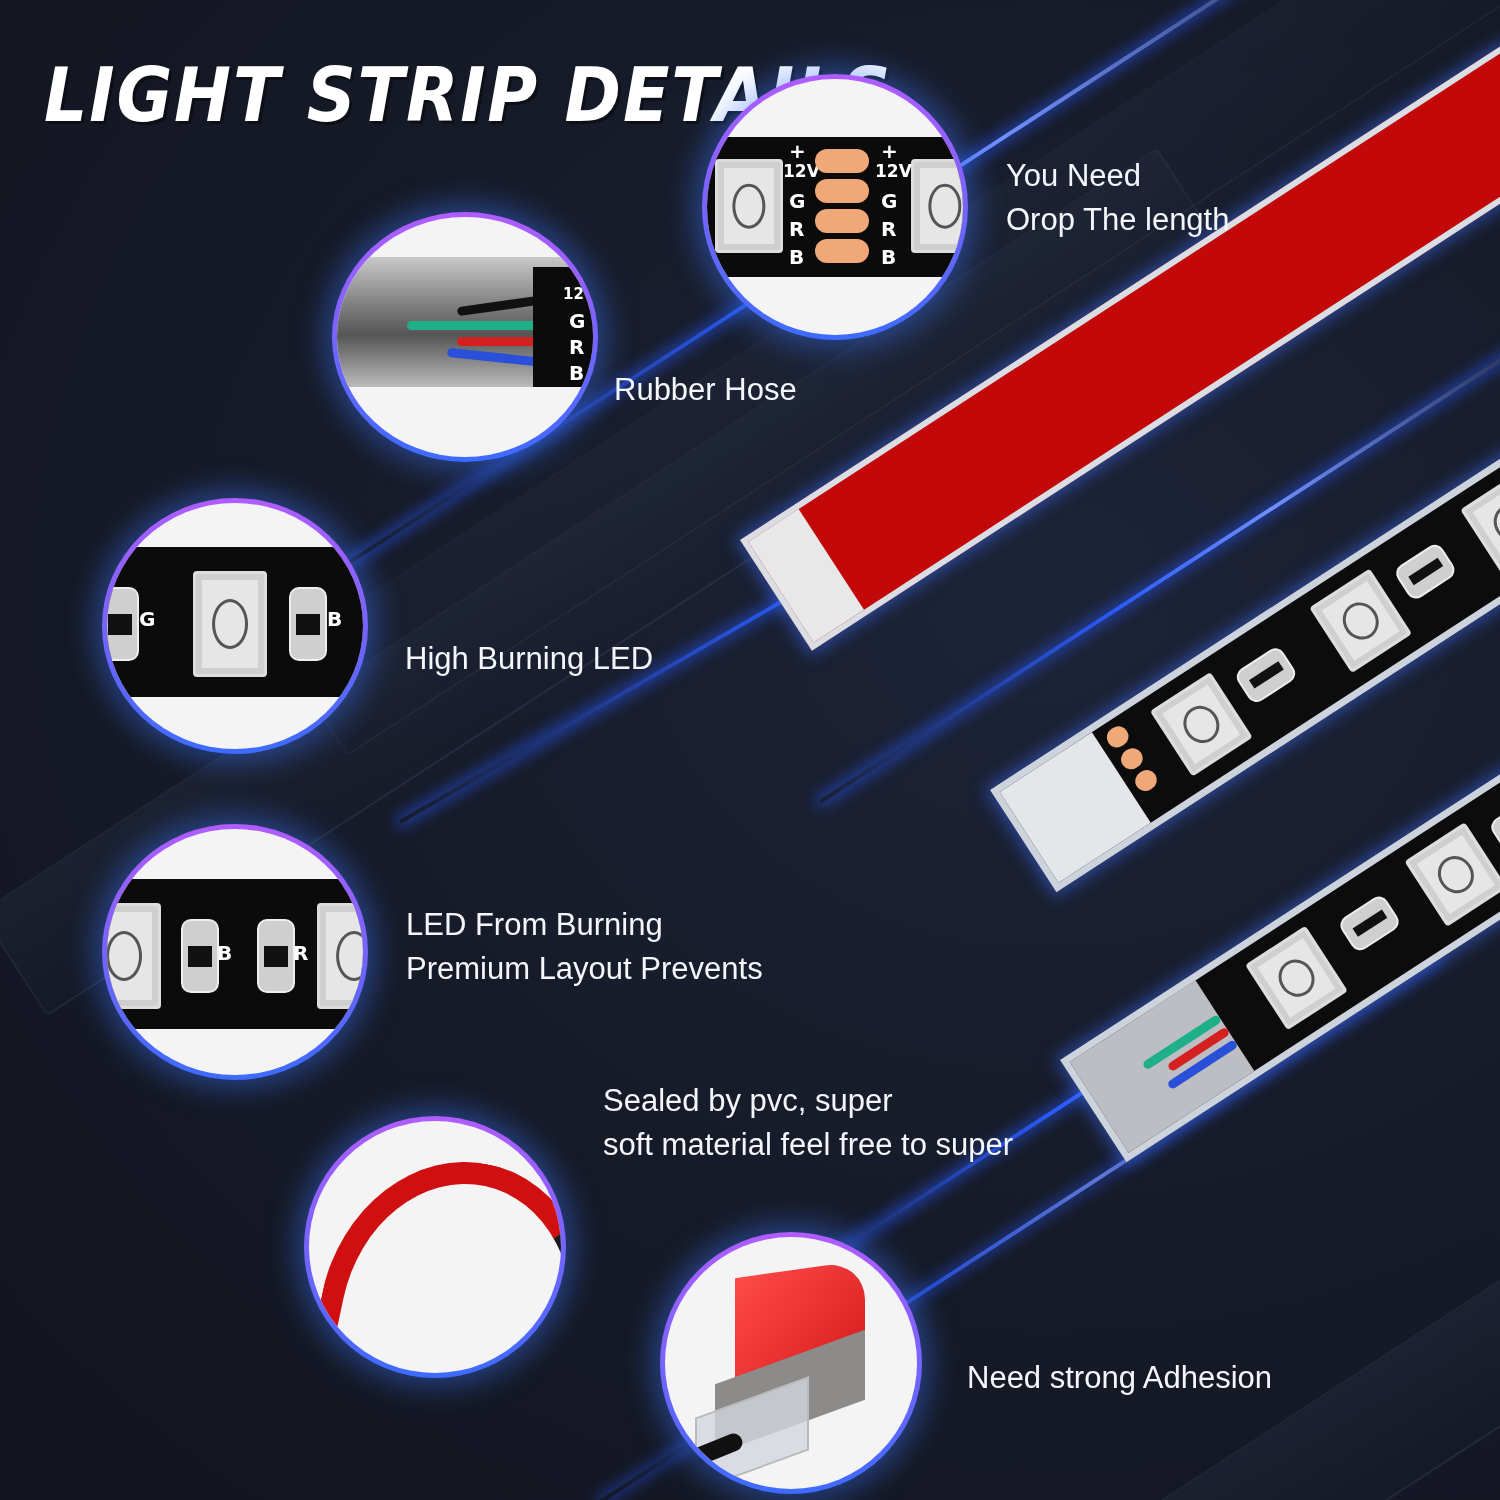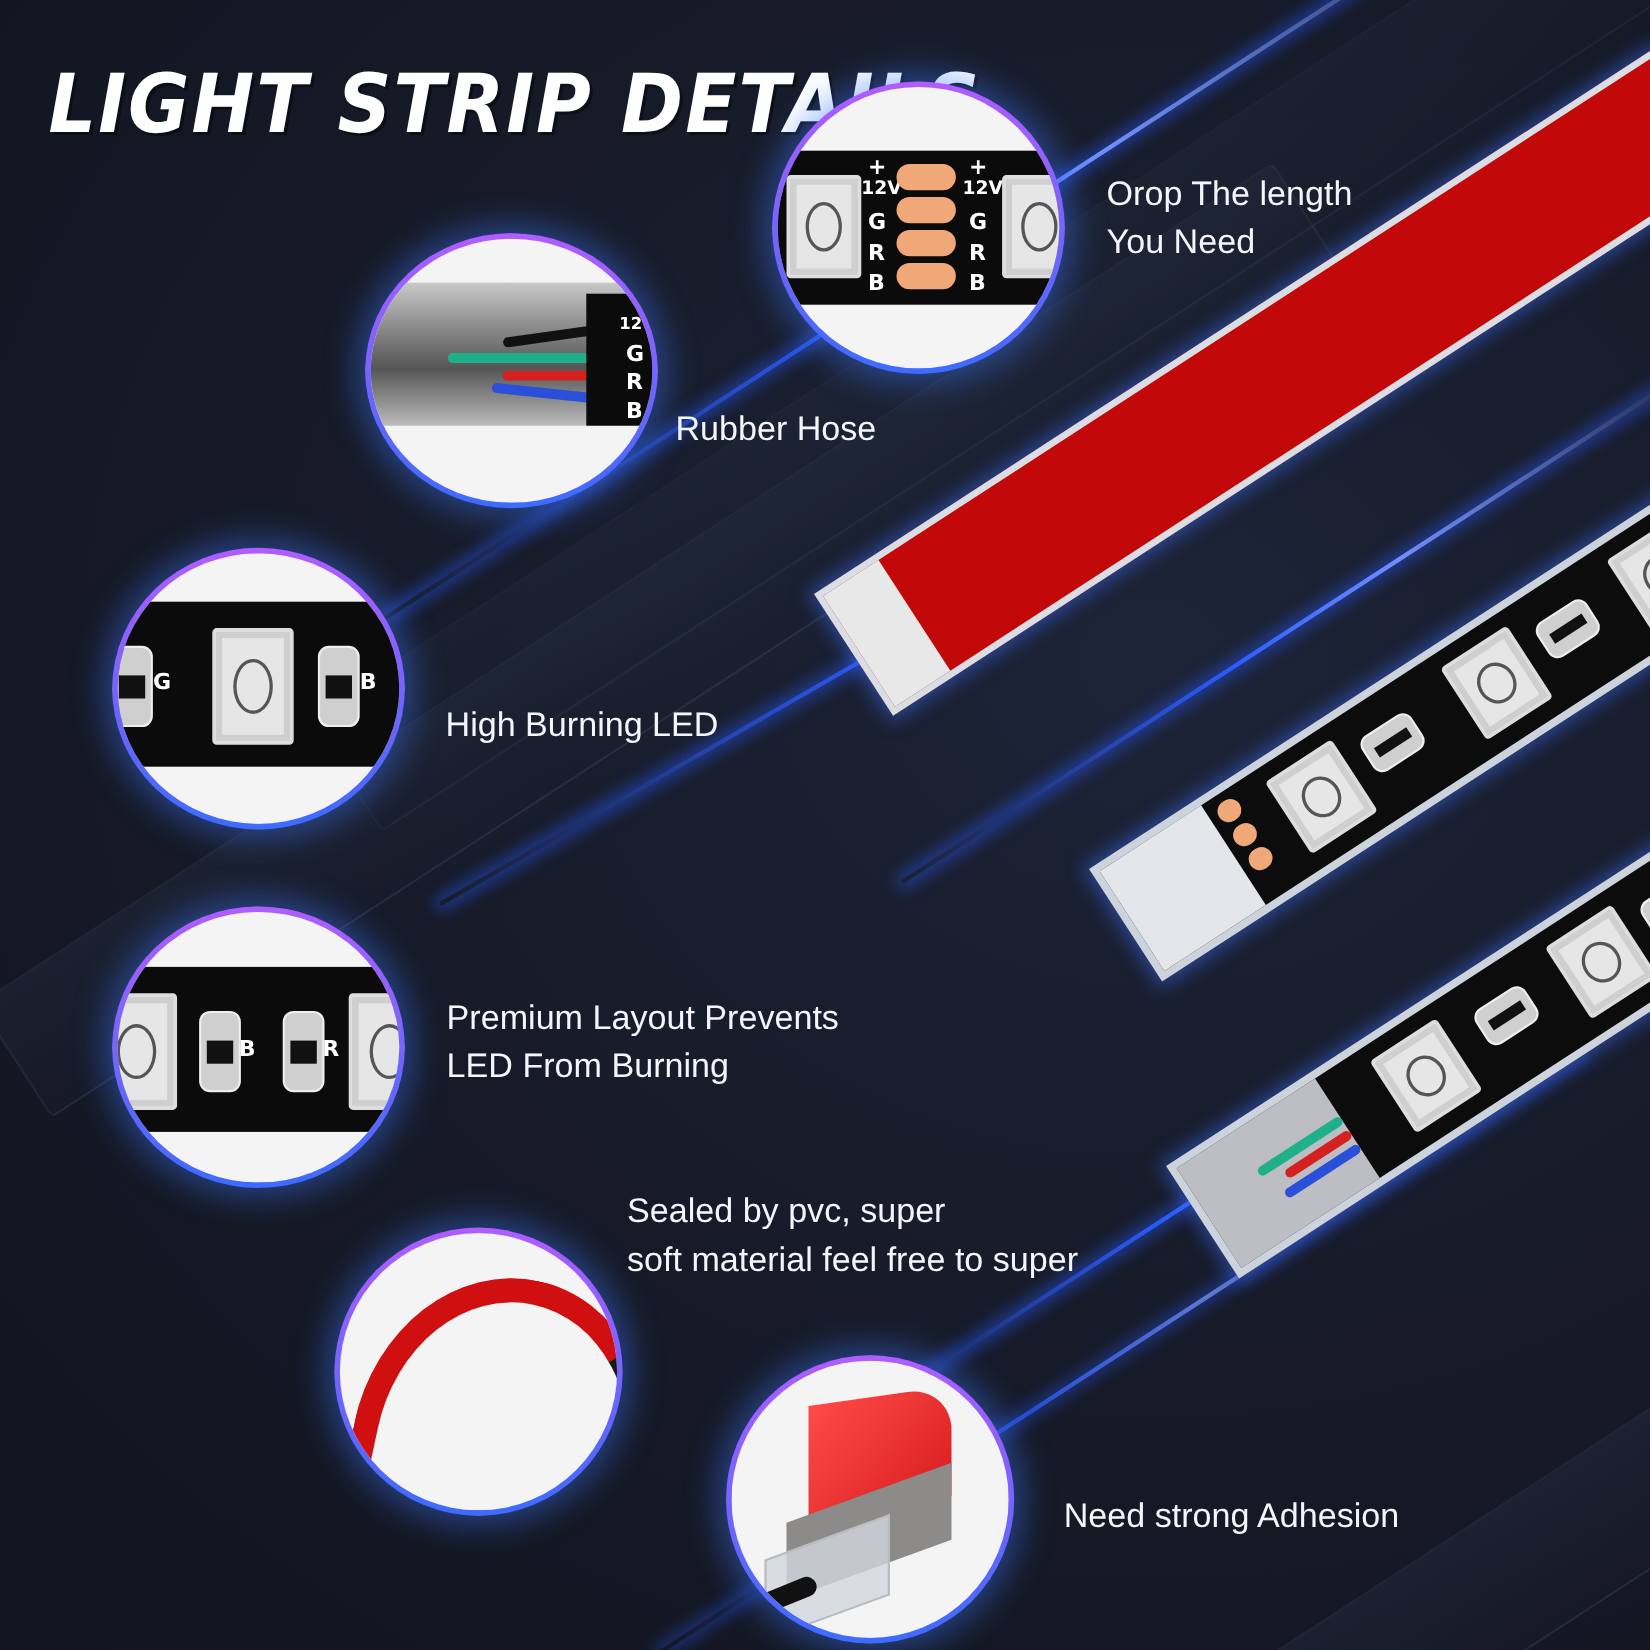--- a/index.html
+++ b/index.html
@@ -107,22 +107,22 @@
     <div class="pad" style="left:108px;top:102px;width:54px;height:24px;"></div>
     <span class="pcb-lbl" style="left:174px;top:2px;">+</span>
     <span class="pcb-lbl" style="left:168px;top:24px;font-size:17px;">12V</span>
     <span class="pcb-lbl" style="left:174px;top:52px;">G</span>
     <span class="pcb-lbl" style="left:174px;top:80px;">R</span>
     <span class="pcb-lbl" style="left:174px;top:108px;">B</span>
     <div class="led" style="left:204px;top:22px;width:62px;height:88px;"></div>
   </div>
 </div>
 <div class="caption" style="left:1006px;top:154px;">
+  <div>You Need</div>
   <div>Orop The length</div>
-  <div>You Need</div>
 </div>
 
 <div class="circle" style="left:332px;top:212px;width:256px;height:240px;">
   <div style="position:absolute;left:0;top:40px;width:256px;height:130px;background:linear-gradient(180deg,#c8c8c8,#7a7a7a 40%,#555 60%,#bbb);"></div>
   <div class="wire" style="left:120px;top:84px;width:90px;background:#111;transform:rotate(-8deg);"></div>
   <div class="wire" style="left:70px;top:104px;width:140px;background:#1fb08a;"></div>
   <div class="wire" style="left:120px;top:120px;width:90px;background:#d52020;"></div>
   <div class="wire" style="left:110px;top:136px;width:100px;background:#2a4fd8;transform:rotate(6deg);"></div>
   <div class="pcb" style="left:196px;top:50px;width:60px;height:120px;">
     <span class="pcb-lbl" style="left:30px;top:18px;font-size:15px;">12V</span>
@@ -152,28 +152,28 @@
   <div class="pcb" style="left:0;top:50px;width:256px;height:150px;">
     <div class="led" style="left:-20px;top:24px;width:68px;height:100px;"></div>
     <div class="resistor" style="left:74px;top:40px;width:34px;height:70px;"></div>
     <span class="pcb-lbl" style="left:110px;top:62px;">B</span>
     <div class="resistor" style="left:150px;top:40px;width:34px;height:70px;"></div>
     <span class="pcb-lbl" style="left:186px;top:62px;">R</span>
     <div class="led" style="left:210px;top:24px;width:68px;height:100px;"></div>
   </div>
 </div>
 <div class="caption" style="left:406px;top:903px;">
+  <div>LED From Burning</div>
   <div>Premium Layout Prevents</div>
-  <div>LED From Burning</div>
 </div>
 
 <div class="circle" style="left:304px;top:1116px;width:252px;height:252px;">
   <div style="position:absolute;left:10px;top:40px;width:230px;height:300px;border-radius:50% 50% 0 0;border:22px solid #d01010;border-bottom:none;border-right-color:#1a1a1a;transform:rotate(12deg);"></div>
 </div>
-<div class="caption" style="left:570px;top:1079px;">
+<div class="caption" style="left:603px;top:1079px;">
   <div>Sealed by pvc, super</div>
   <div>soft material feel free to super</div>
 </div>
 
 <div class="circle" style="left:660px;top:1232px;width:252px;height:252px;">
   <div style="position:absolute;left:70px;top:32px;width:130px;height:100px;background:linear-gradient(135deg,#ff4a4a,#d81e1e);border-radius:0 40px 0 0;transform:skewY(-8deg);"></div>
   <div style="position:absolute;left:50px;top:120px;width:150px;height:70px;background:#8d8a8a;transform:skewY(-20deg);"></div>
   <div style="position:absolute;left:30px;top:160px;width:110px;height:70px;background:rgba(210,215,222,.8);border:2px solid #bbb;transform:skewY(-20deg);"></div>
   <div style="position:absolute;left:-10px;top:210px;width:90px;height:18px;background:#111;border-radius:9px;transform:rotate(-22deg);"></div>
 </div>

